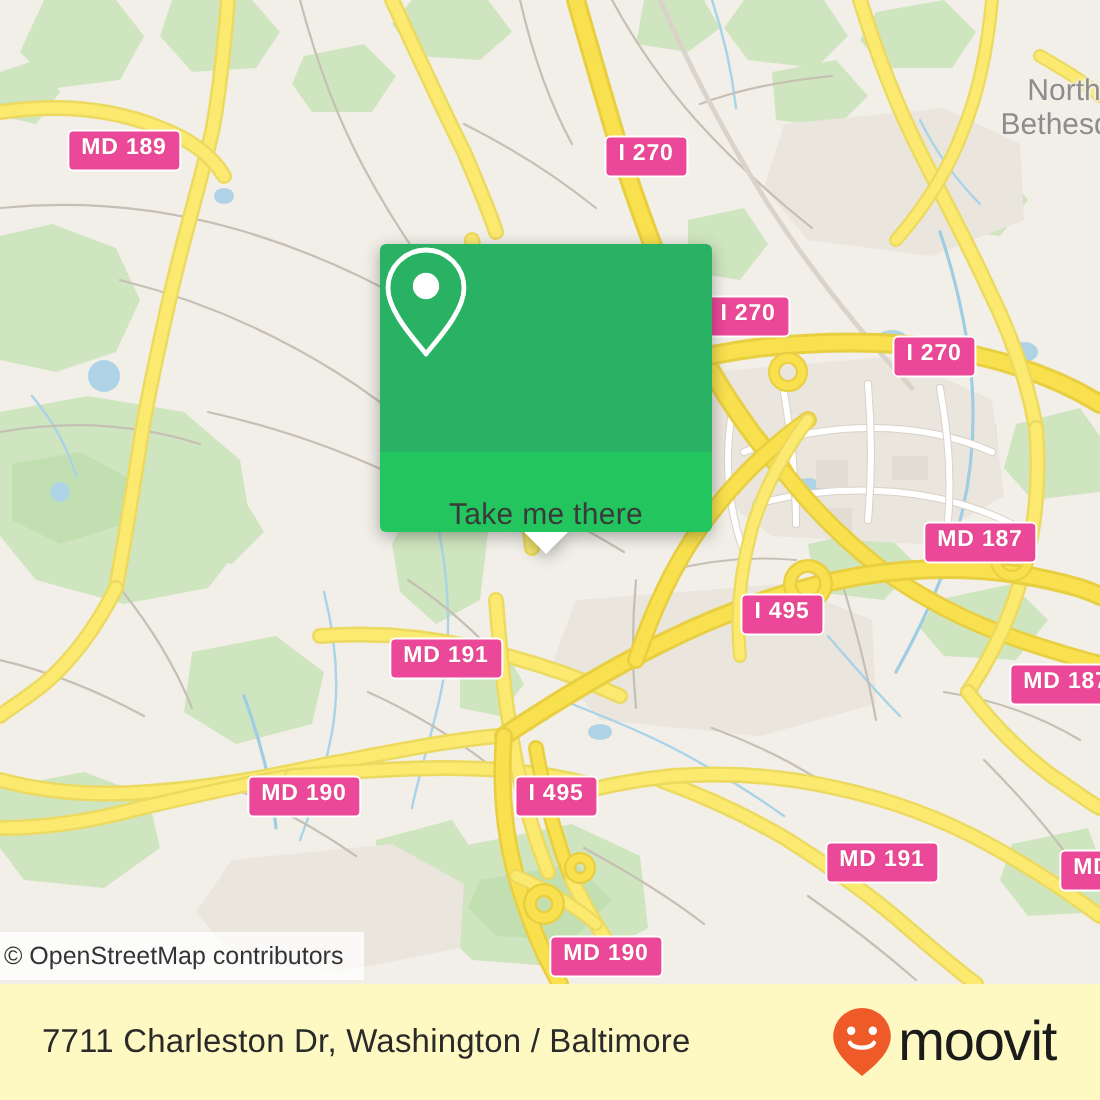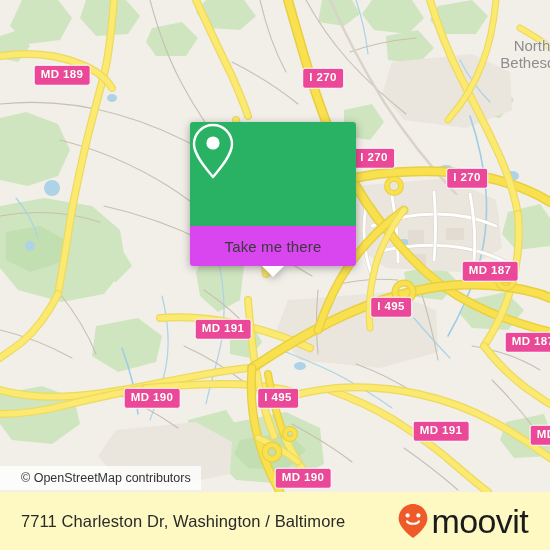--- a/index.html
+++ b/index.html
@@ -46,55 +46,55 @@
   #popup{
     position:absolute;left:190px;top:122px;width:166px;
     filter:drop-shadow(0 2px 4px rgba(0,0,0,.32));
   }
   #popup-top{
     height:104px;background:#29b263;
     border-radius:3px 3px 0 0;
     display:flex;align-items:center;justify-content:center;
   }
   #popup-bottom{
-    height:40px;background:#d946ef;
+    height:40px;background:#22c55e;
     border-radius:0 0 3px 3px;
-    display:flex;align-items:center;justify-content:center;
+    display:flex;align-items:flex-end;justify-content:center;
     position:relative;
   }
   #popup-label{
     font-size:15px;color:#3a3a3a;letter-spacing:.15px;
   }
   #popup-tail{
     position:absolute;left:50%;bottom:-11px;margin-left:-11px;
     width:0;height:0;
     border-left:11px solid transparent;
     border-right:11px solid transparent;
     border-top:11px solid #ffffff;
   }
 
   
   #attribution{
     position:absolute;left:0;top:466px;
     background:rgba(255,255,255,.78);
-    padding:5px 10px 5px 21px;
+    padding:5px 10px 5px 2px;
     font-size:12.5px;color:#333333;
     white-space:nowrap;
   }
 
   
   #footer{
     position:absolute;left:0;top:492px;width:550px;height:58px;
     background:#fef9c3;
     display:flex;align-items:center;justify-content:space-between;
     padding:0 22px 0 21px;box-sizing:border-box;
   }
   #footer-address{font-size:16.5px;color:#2a2a2a;white-space:nowrap;letter-spacing:.1px;}
   #brand{display:flex;align-items:center;gap:2px;}
-  #brand-word{font-size:34px;color:#1b1b1b;letter-spacing:-.6px;line-height:1;font-weight:normal;}
+  #brand-word{font-size:28px;color:#1b1b1b;letter-spacing:-.6px;line-height:1;font-weight:normal;}
 </style>
 </head>
 <body>
 
 <div id="app">
 
   <div id="map">
     <svg width="550" height="492" viewBox="0 0 550 492">
       <defs>
         <style>

